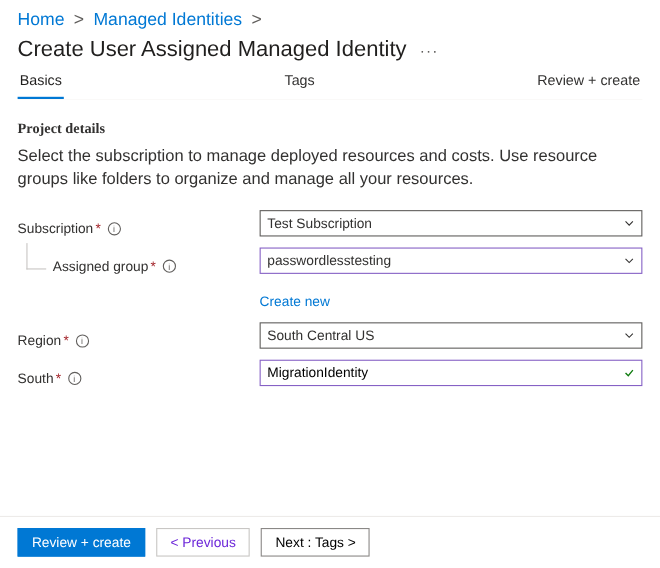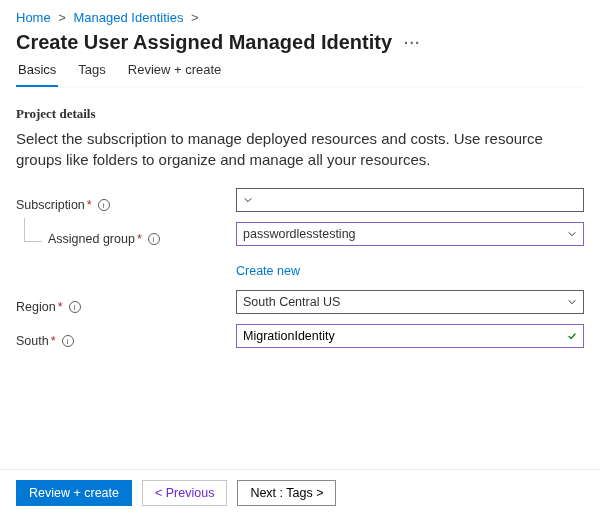--- a/index.html
+++ b/index.html
@@ -1,23 +1,23 @@
 <!DOCTYPE html>
 <html><head>
 <meta charset="utf-8">
 <style>
   * { box-sizing: border-box; margin: 0; padding: 0; font-family: "Segoe UI", Arial, sans-serif; }
   body { width: 600px; height: 516px; background: #fff; color: #323130; font-size: 13px; position: relative; }
   .content { padding: 10px 16px 0 16px; }
-  .breadcrumb { font-size: 13px; color: #605e5c; margin-bottom: 6px; }
+  .breadcrumb { font-size: 16px; color: #605e5c; margin-bottom: 6px; }
   .breadcrumb a { color: #0078d4; text-decoration: none; }
   .breadcrumb .sep { color: #605e5c; margin: 0 4px; }
-  h1 { font-size: 20px; font-weight: 700; color: #201f1e; margin-bottom: 2px; display: flex; align-items: center; text-align: right; }
+  h1 { font-size: 20px; font-weight: 400; color: #201f1e; margin-bottom: 2px; display: flex; align-items: center; text-align: right; }
   .ellipsis { color: #605e5c; font-size: 14px; margin-left: 12px; letter-spacing: 1px; }
-  .tabs { display: flex; gap: 18px; border-bottom: 1px solid #faf9f8; }
+  .tabs { display: flex; gap: 18px; border-bottom: 1px solid #faf9f8; justify-content: space-between; }
   .tab { font-size: 13px; color: #323130; padding: 6px 2px 8px 2px; cursor: pointer; }
   .tab.active { border-bottom: 2px solid #0078d4; color: #201f1e; font-weight: 400; }
   .section-title { font-weight: 600; font-size: 13px; margin-top: 18px; margin-bottom: 6px; font-family: Liberation Serif, serif; }
   .section-desc { font-size: 15px; color: #323130; line-height: 1.4; margin-bottom: 16px; }
   .form-row { display: flex; align-items: flex-end; margin-bottom: 8px; min-height: 26px; }
   .label-col { width: 220px; font-size: 12.5px; display: flex; align-items: center; }
   .label-col.indent { padding-left: 32px; position: relative; }
   .connector { position: absolute; left: 8px; top: -14px; width: 18px; height: 24px; border-left: 1px solid #c8c6c4; border-bottom: 1px solid #c8c6c4; border-bottom-left-radius: 0; }
   .req { color: #a4262c; margin-left: 2px; }
   .info-icon { width: 12px; height: 12px; border: 1px solid #605e5c; border-radius: 50%; display: inline-flex; align-items: center; justify-content: center; font-size: 8px; color: #605e5c; margin-left: 6px; cursor: default; }
@@ -60,20 +60,21 @@
   <div class="section-desc">Select the subscription to manage deployed resources and costs. Use resource groups like folders to organize and manage all your resources.</div>
 
   <div class="form-row">
     <div class="label-col">
       <span>Subscription</span>
       <span class="req">*</span>
       <span class="info-icon">i</span>
     </div>
     <div class="field-col">
       <div class="select-box">
+        <span>Test Subscription</span>
         <svg class="chevron" viewBox="0 0 12 12">
             <path d="M2 4 L6 8 L10 4" stroke="#323130" stroke-width="1.2" fill="none"></path>
           </svg>
       </div>
     </div>
   </div>
 
   <div class="form-row">
     <div class="label-col indent">
       <span class="connector"></span>

